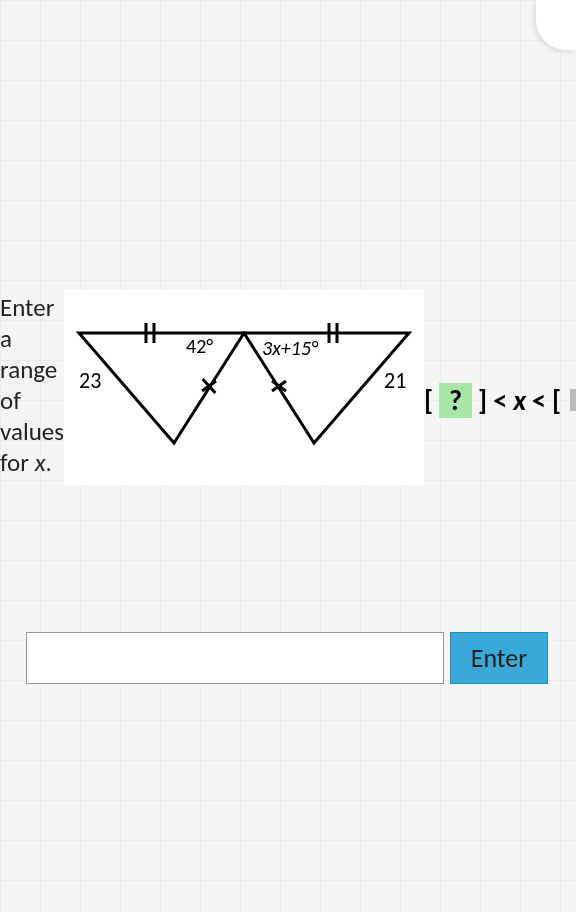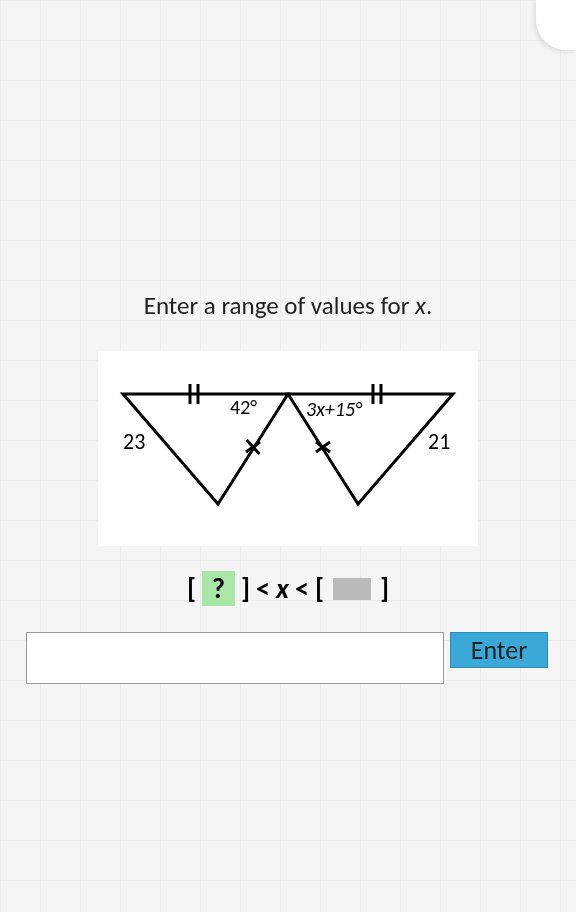--- a/index.html
+++ b/index.html
@@ -28,21 +28,20 @@
       background: #fff;
       border-radius: 0 0 0 30px;
       box-shadow: -2px 2px 5px rgba(0,0,0,0.1);
     }
     .content {
       position: absolute;
       top: 290px;
       left: 0;
       right: 0;
       display: flex;
-      flex-direction: column;
       align-items: center;
     }
     .prompt-text {
       font-size: 25px;
       color: #222;
       margin-bottom: 30px;
     }
     .prompt-text .var {
       font-style: italic;
     }
@@ -94,21 +93,21 @@
       flex: 1;
       height: 52px;
       border: 1px solid #999;
       background: #fff;
       font-size: 20px;
       padding: 0 10px;
       outline: none;
     }
     .enter-btn {
       width: 98px;
-      height: 36px;
+      height: 52px;
       background: #3aa9d8;
       border: 1px solid #2a8bb8;
       color: #222;
       font-size: 26px;
       font-family: inherit;
       cursor: pointer;
     }
   </style>
 </head>
 <body>

